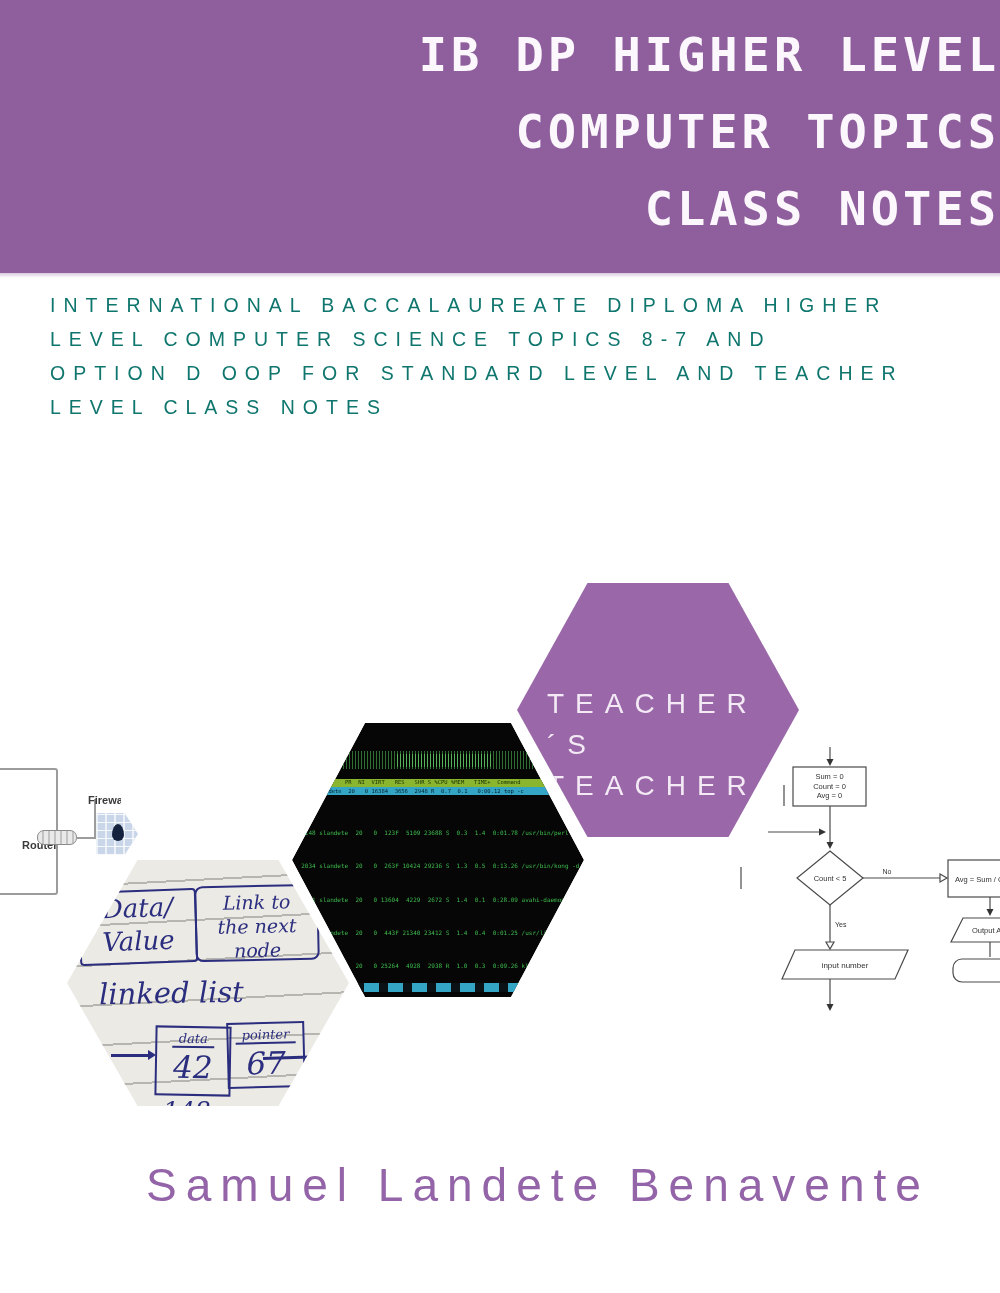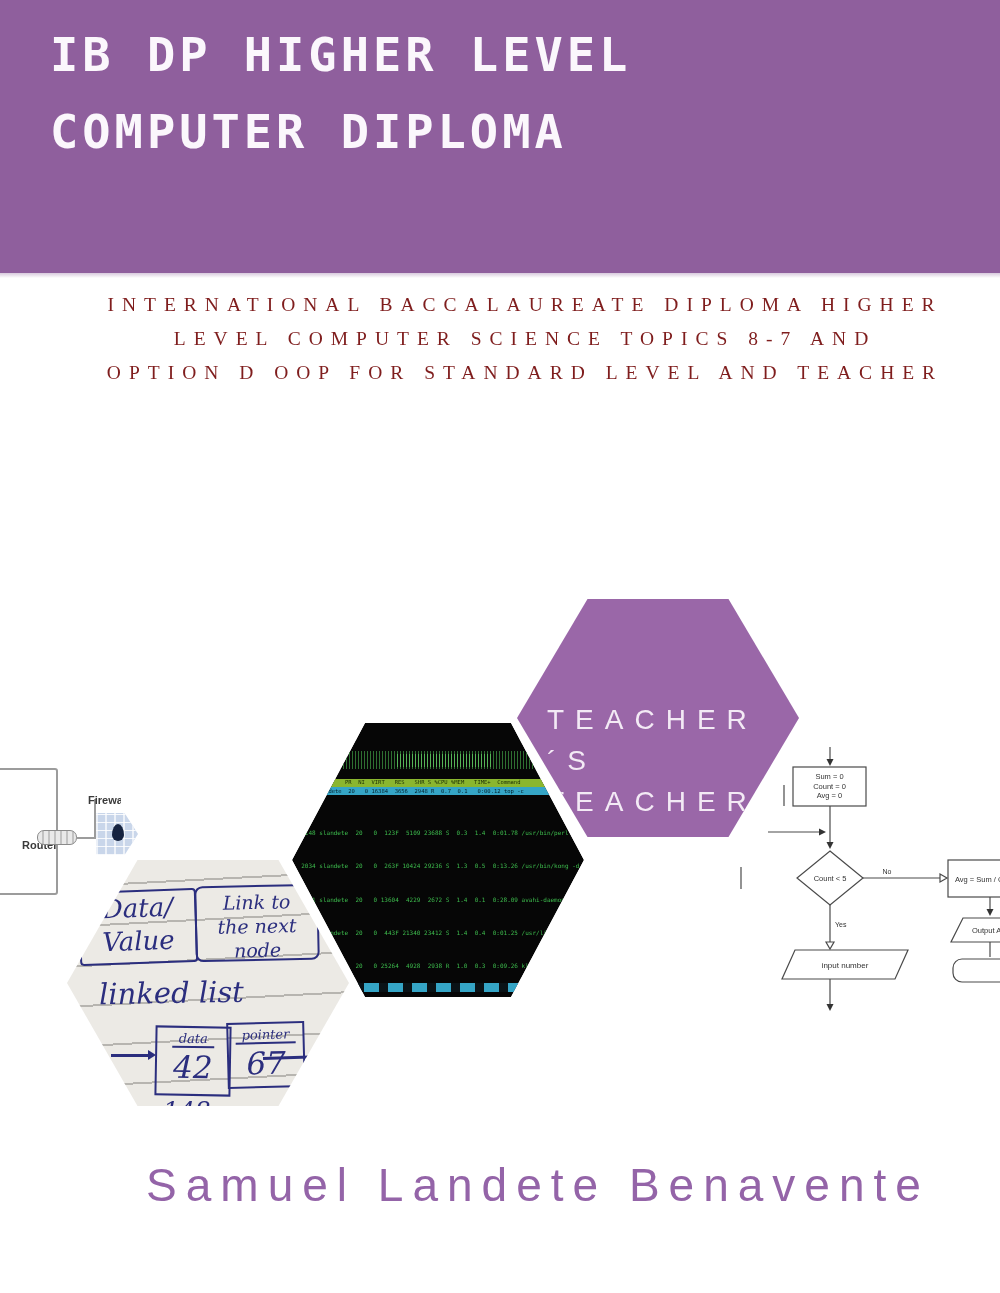--- a/index.html
+++ b/index.html
@@ -4,28 +4,28 @@
 <style>
   html,body{margin:0;padding:0;}
   body{width:1000px;height:1293px;position:relative;overflow:hidden;background:#fff;
        font-family:"Liberation Sans",sans-serif;}
   .abs{position:absolute;}
 
   
   .banner{left:0;top:0;width:1000px;height:273px;background:#8F5F9D;}
   .banner-edge{left:0;top:273px;width:1000px;height:5px;
                background:linear-gradient(#d8cadd,#ffffff);}
-  .title-wrap{left:50px;top:16px;width:950px;text-align:left;
+  .title-wrap{left:50px;top:16px;width:950px;text-align:right;
               font-family:"DejaVu Sans Mono",monospace;font-weight:bold;
               font-size:47px;line-height:77px;letter-spacing:4px;color:#FBF7FC;}
 
   
-  .subtitle{left:50px;top:288px;width:950px;text-align:center;
-            font-family:Liberation Serif, serif;font-size:19.5px;
-            line-height:34px;letter-spacing:8px;color:#7f1d1d;}
+  .subtitle{left:50px;top:288px;width:950px;
+            font-family:Liberation Sans, sans-serif;font-size:19.5px;
+            line-height:34px;letter-spacing:8px;color:#0f766e;}
 
   
   .author{left:38px;top:1158px;width:1000px;text-align:center;
           font-size:46px;letter-spacing:9px;font-weight:500;color:#9464A8;}
 
   
   .net-rect{left:-34px;top:768px;width:88px;height:123px;border:2px solid #9c9c9c;border-radius:3px;}
   .net-label{font-weight:bold;font-size:11px;color:#3a3a3a;}
   .router-label{left:22px;top:811px;margin-top:28px;}
   .fw-label{left:88px;top:794px;width:33px;height:14px;overflow:hidden;white-space:nowrap;}
@@ -43,21 +43,21 @@
      border-radius:50% 50% 50% 50%/65% 65% 35% 35%;}
 
   
   .hex{clip-path:polygon(25% 0,75% 0,100% 50%,75% 100%,25% 100%,0 50%);background:#fff;}
   .hex-inner{position:absolute;inset:5px;clip-path:polygon(25% 0,75% 0,100% 50%,75% 100%,25% 100%,0 50%);}
   .hex-terminal{left:292px;top:723px;width:292px;height:274px;z-index:2;}
   .hex-terminal .hex-inner{inset:0;background:#060606;}
   .hex-notes{left:62px;top:855px;width:292px;height:256px;z-index:3;}
   .hex-notes .hex-inner{background:#ECEAE5;overflow:hidden;}
   .hex-teacher{left:512px;top:578px;width:292px;height:264px;z-index:4;}
-  .hex-teacher .hex-inner{background:#9A67A8;margin-top:16px;}
+  .hex-teacher .hex-inner{background:#9A67A8;}
 
   
   .badge-text{left:30px;top:100px;color:#F3EAF5;font-size:28px;letter-spacing:11px;line-height:41px;}
 
   
   .term{font-family:"DejaVu Sans Mono",monospace;}
   .ticks{left:42px;top:28px;width:212px;height:18px;
      background:repeating-linear-gradient(90deg,#2e6f31 0 1px,transparent 1px 3px);}
   .ticks2{left:105px;top:31px;width:95px;height:13px;
      background:repeating-linear-gradient(90deg,#55b457 0 1px,transparent 1px 3px);}
@@ -98,29 +98,31 @@
   .flowchart text{font-family:"Liberation Sans",sans-serif;fill:#333;}
 </style>
 </head>
 <body>
 
 <div>
 
   <header class="abs banner">
     <div class="abs title-wrap">
       <div>IB DP HIGHER LEVEL</div>
-      <div>COMPUTER DIPLOMA</div>
+      <div>COMPUTER TOPICS</div>
+      <div>CLASS NOTES</div>
     </div>
   </header>
   <div class="abs banner-edge"></div>
 
   <div class="abs subtitle">
     <div>INTERNATIONAL BACCALAUREATE DIPLOMA HIGHER</div>
     <div>LEVEL COMPUTER SCIENCE TOPICS 8-7 AND</div>
     <div>OPTION D OOP FOR STANDARD LEVEL AND TEACHER</div>
+    <div>LEVEL CLASS NOTES</div>
   </div>
 
   <div>
     <div class="abs net-rect"></div>
     <div class="abs net-label router-label">Router</div>
     <div class="abs router-pill"></div>
     <div class="abs net-line-h"></div>
     <div class="abs net-line-v"></div>
     <div class="abs net-label fw-label">Firewall</div>
     <div class="abs firewall"></div>

